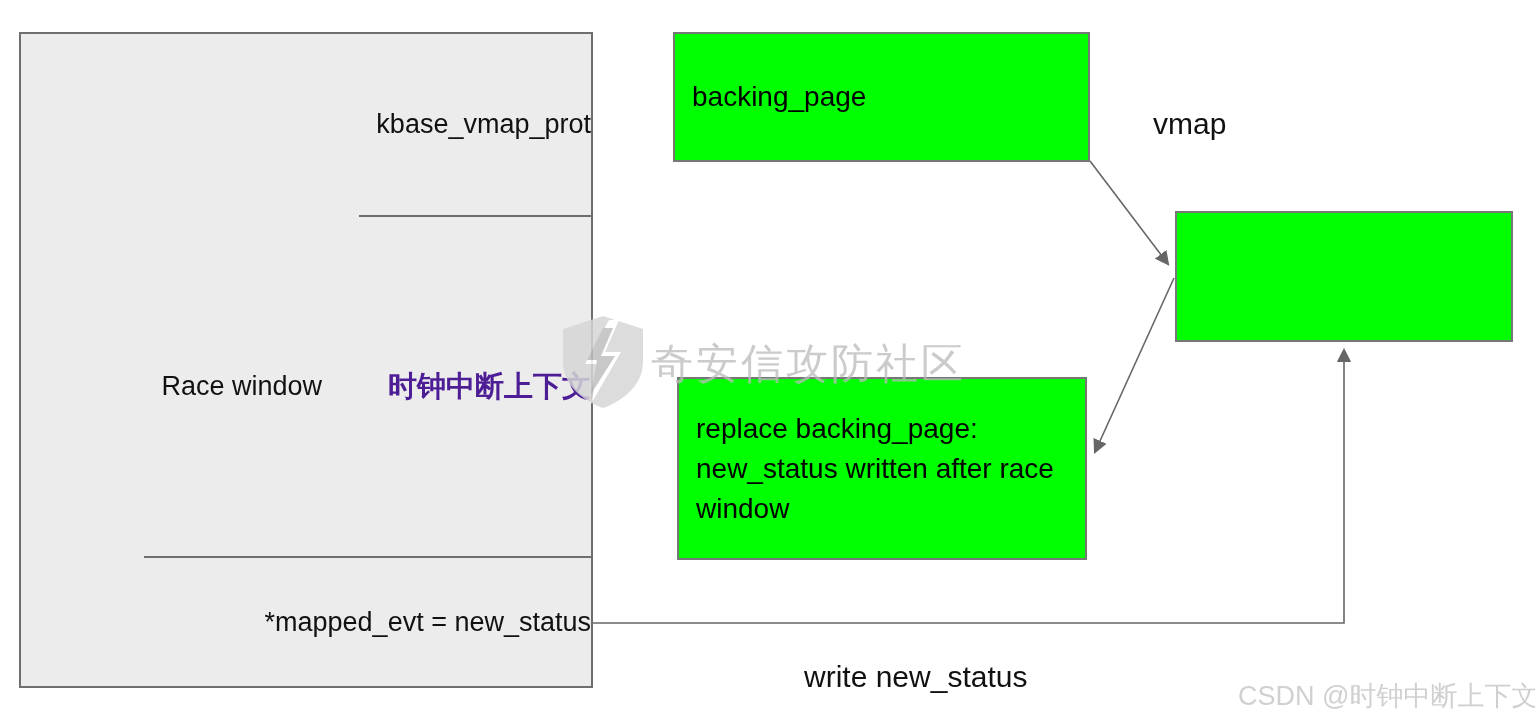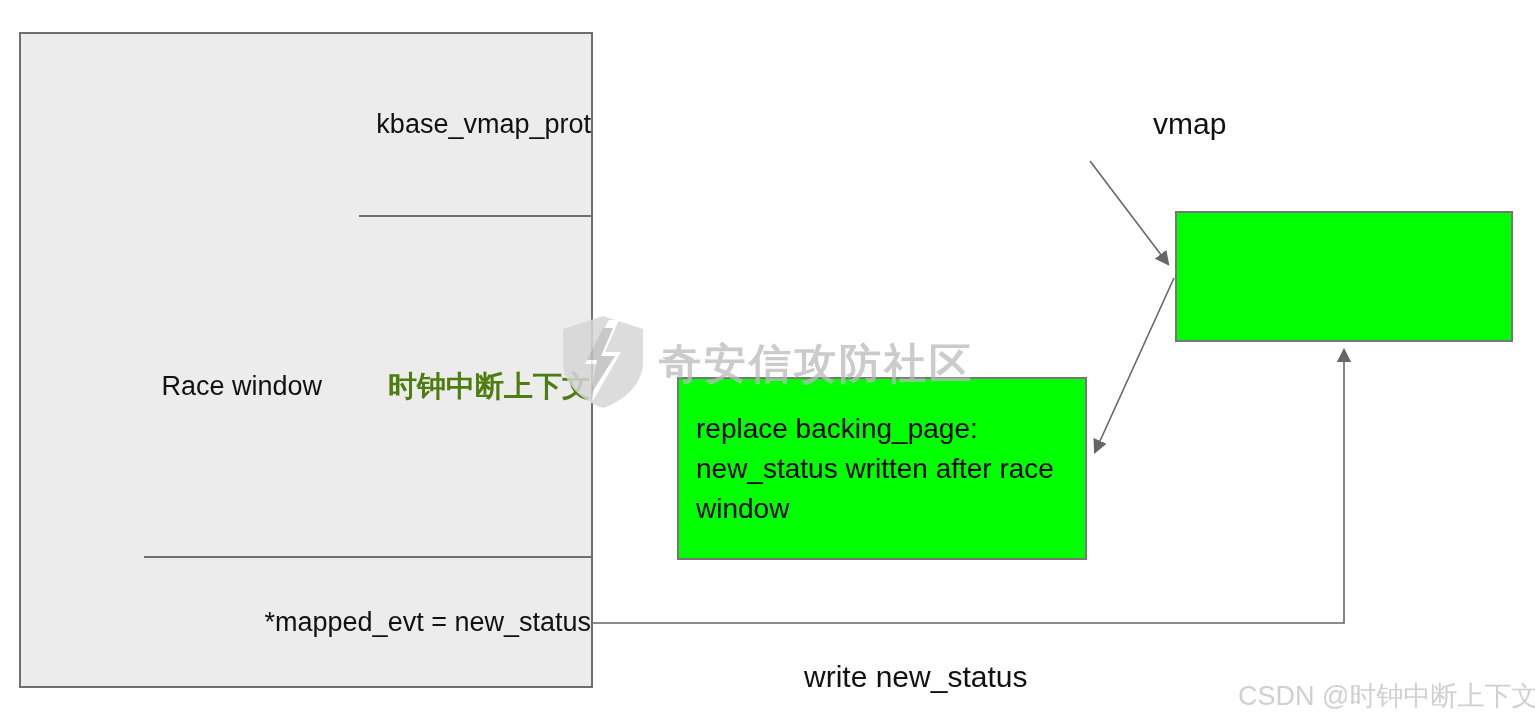--- a/index.html
+++ b/index.html
@@ -42,21 +42,21 @@
     padding-left: 17px;
     font-size: 27px;
     color: var(--text-black);
   }
   .sec-1 { height: 183px; border-bottom: 2px solid var(--border-gray); }
   .sec-2 { height: 341px; border-bottom: 2px solid var(--border-gray); }
   .sec-3 { flex: 1; }
   .sec-annotation {
     font-weight: bold;
     font-size: 29px;
-    color: #4d7c0f;
+    color: #4c1d95;
     margin-left: 66px;
   }
 
   
   .flow-box {
     position: absolute;
     display: flex;
     align-items: center;
     border: 2px solid #777777;
     font-size: 28px;
@@ -97,24 +97,24 @@
   .wm-center {
     position: absolute;
     left: 563px; top: 316px;
     display: flex;
     align-items: flex-start;
     z-index: 10;
     pointer-events: none;
   }
   .wm-logo { width: 80px; height: 92px; opacity: 0.85; }
   .wm-text {
-    margin-left: 16px;
+    margin-left: 8px;
     margin-top: 20px;
     font-size: 42px;
-    font-weight: bold;
+    font-weight: normal;
     letter-spacing: 3px;
     color: rgba(185,185,185,0.75);
     white-space: nowrap;
   }
   .wm-csdn {
     position: absolute;
     left: 1238px; top: 678px;
     font-size: 27px;
     color: rgba(205,205,205,0.95);
     text-shadow: 1px 1px 0 rgba(255,255,255,0.9);
@@ -134,20 +134,23 @@
     </div>
     <div class="section sec-2">
       <span>Race window</span>
       <span class="sec-annotation">时钟中断上下文</span>
     </div>
     <div class="section sec-3">
       <span>*mapped_evt = new_status</span>
     </div>
   </div>
 
+  <div class="flow-box green box-backing">
+    <span>backing_page</span>
+  </div>
 
 
   <div class="flow-box green box-replace">
     <span>replace backing_page: new_status written after race window</span>
   </div>
 
   <div class="flow-box green box-mapped-target"></div>
 
   <div class="float-label label-vmap">vmap</div>
   <div class="float-label label-write">write new_status</div>

